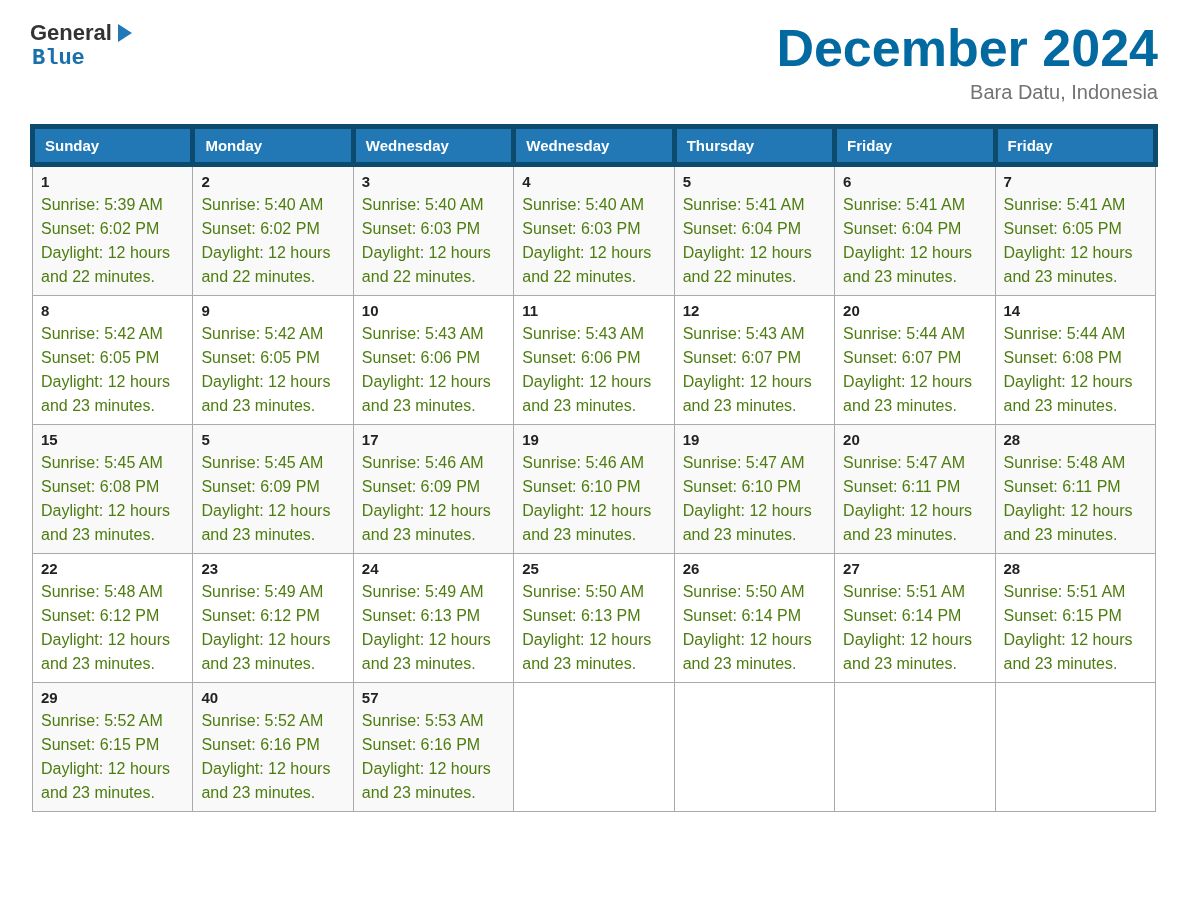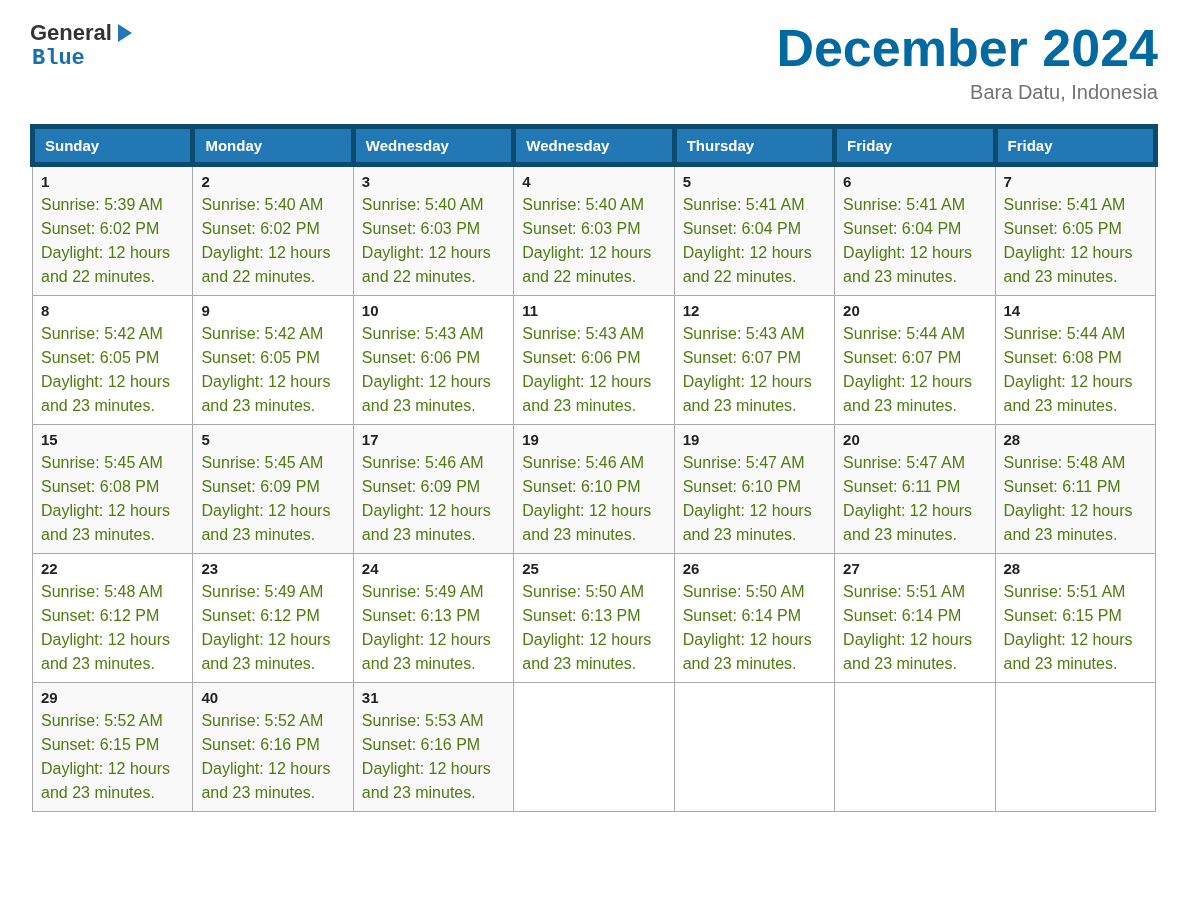--- a/index.html
+++ b/index.html
@@ -257,21 +257,21 @@
       <tr>
         <td>
           <span class="day-number">29</span>
           <div class="day-info">Sunrise: 5:52 AM<br>Sunset: 6:15 PM<br>Daylight: 12 hours<br>and 23 minutes.</div>
         </td>
         <td>
           <span class="day-number">40</span>
           <div class="day-info">Sunrise: 5:52 AM<br>Sunset: 6:16 PM<br>Daylight: 12 hours<br>and 23 minutes.</div>
         </td>
         <td>
-          <span class="day-number">31</span>
+          <span class="day-number">57</span>
           <div class="day-info">Sunrise: 5:53 AM<br>Sunset: 6:16 PM<br>Daylight: 12 hours<br>and 23 minutes.</div>
         </td>
         <td class="empty-cell"></td>
         <td class="empty-cell"></td>
         <td class="empty-cell"></td>
         <td class="empty-cell"></td>
       </tr>
     </tbody>
 </table>
 

